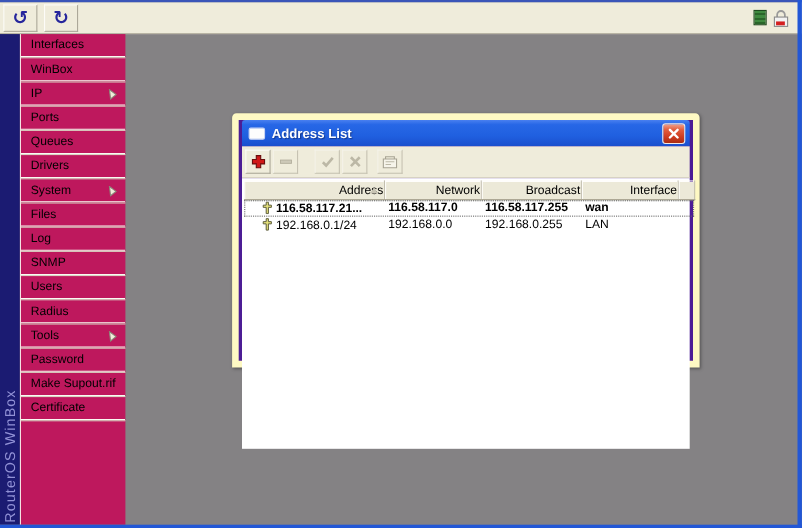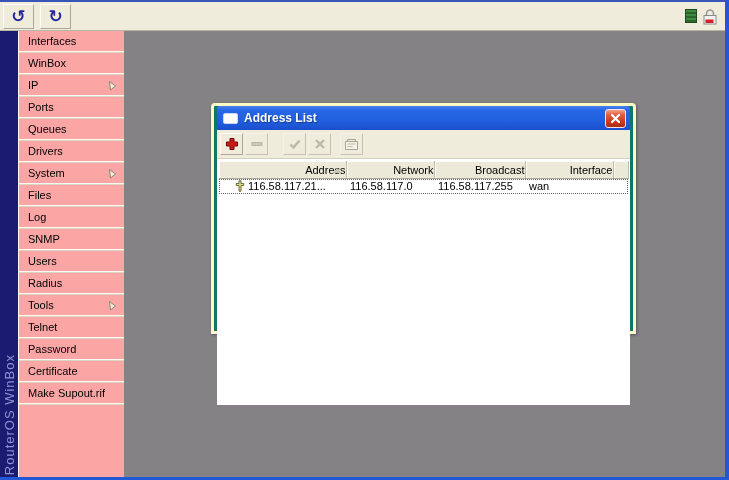--- a/index.html
+++ b/index.html
@@ -42,37 +42,37 @@
     background:#1b1b72; z-index:5;
   }
   .band-text {
     position:absolute; left:2px; bottom:2px;
     writing-mode:vertical-rl; transform:rotate(180deg);
     color:#9292d6; font-size:13px; letter-spacing:1px; white-space:nowrap;
   }
 
   
   .sidebar {
-    position:absolute; left:18px; top:31px; width:106px; height:446px;
-    background:#fca5a5; border-left:1px solid #fbfaf2; z-index:4;
+    position:absolute; left:18px; top:31px; width:96px; height:446px;
+    background:#be185d; border-left:1px solid #fbfaf2; z-index:4;
   }
   .menu-item {
     height:22px; line-height:21px; padding-left:9px; padding-right:6px;
     border-bottom:1px solid #d9d5c3;
     box-shadow:inset 0 -1px 0 #fbfaf2;
     position:relative; cursor:default; white-space:nowrap;
   }
   .submenu-arrow {
     position:absolute; right:7px; top:6px; width:9px; height:10px;
   }
 
   
   .win {
     position:absolute; left:211px; top:103px; width:425px; height:231px;
-    background:#0f766e; border:3px solid #fef9c3;
+    background:#4c1d95; border:6px solid #fef9c3;
     border-radius:4px 4px 0 0;
     padding:0 3px 3px 3px; z-index:10;
     box-shadow:1px 1px 3px rgba(0,0,0,.35);
   }
   .titlebar {
     height:24px; border-radius:3px 3px 0 0;
     background:linear-gradient(180deg,#4a80f0 0%,#2767e6 18%,#2060e0 60%,#1a4ecd 100%);
     display:flex; align-items:center; padding:0 4px 0 6px;
   }
   .title-icon {
@@ -115,21 +115,21 @@
     position:absolute; right:5px; top:6px; width:0; height:0;
     border-left:4px solid transparent; border-right:4px solid transparent;
     border-bottom:5px solid #c8c4b4;
   }
   .table td {
     height:15px; padding:0 0 0 4px; white-space:nowrap; overflow:hidden;
     font-size:11px;
   }
   .table td.addr { padding-left:15px; }
   .row-icon { vertical-align:-2px; margin-right:2px; }
-  tr.focused { outline:1px dotted #6a6a6a; outline-offset:-1px; }
+  tr.focused { outline:1px dotted #6a6a6a; outline-offset:-1px;font-weight:bold; }
 
   .glyph-svg { display:block; }
 </style>
 </head>
 <body>
 
 <div class="topbar">
   <div class="tb-btn">
     <span>↺</span>
   </div>
@@ -166,24 +166,23 @@
       </svg></div>
   <div class="menu-item"><span>Files</span></div>
   <div class="menu-item"><span>Log</span></div>
   <div class="menu-item"><span>SNMP</span></div>
   <div class="menu-item"><span>Users</span></div>
   <div class="menu-item"><span>Radius</span></div>
   <div class="menu-item"><span>Tools</span>
     <svg class="submenu-arrow" viewBox="0 0 9 10">
         <path d="M1.5 0.5 L7.5 5 L2.5 9 Z" fill="#f0edda" stroke="#8a8678" stroke-width="1"></path>
       </svg></div>
-  <div class="menu-item"><span>Telnet</span></div>
   <div class="menu-item"><span>Password</span></div>
+  <div class="menu-item"><span>Make Supout.rif</span></div>
   <div class="menu-item"><span>Certificate</span></div>
-  <div class="menu-item"><span>Make Supout.rif</span></div>
 </div>
 
 <div class="win">
   <div class="titlebar">
     <div class="title-icon"></div>
     <div class="title-text">Address List</div>
     <div class="close-btn">
       <svg width="11" height="11" viewBox="0 0 11 11" class="glyph-svg">
         <path d="M2 2 L9 9 M9 2 L2 9" stroke="#fff" stroke-width="2.2" stroke-linecap="round"></path>
       </svg>
@@ -241,20 +240,29 @@
       <tbody>
         <tr class="focused">
           <td class="addr"><svg class="row-icon" width="12" height="12" viewBox="0 0 12 12">
                 <path d="M5 0.8 h2 v2.7 h2.7 v2 H7 v5.7 H5 V5.5 H2.3 v-2 H5 Z" fill="#e6e27a" stroke="#5c5c3a" stroke-width="0.9"></path>
               </svg><span>116.58.117.21...</span></td>
           <td>116.58.117.0</td>
           <td>116.58.117.255</td>
           <td>wan</td>
           <td></td>
         </tr>
+        <tr>
+          <td class="addr"><svg class="row-icon" width="12" height="12" viewBox="0 0 12 12">
+                <path d="M5 0.8 h2 v2.7 h2.7 v2 H7 v5.7 H5 V5.5 H2.3 v-2 H5 Z" fill="#e6e27a" stroke="#5c5c3a" stroke-width="0.9"></path>
+              </svg><span>192.168.0.1/24</span></td>
+          <td>192.168.0.0</td>
+          <td>192.168.0.255</td>
+          <td>LAN</td>
+          <td></td>
+        </tr>
       </tbody>
     </table>
   </div>
 </div>
 
 <div class="frame-top"></div>
 <div class="frame-right"></div>
 <div class="frame-bottom"></div>
 
 </body></html>

